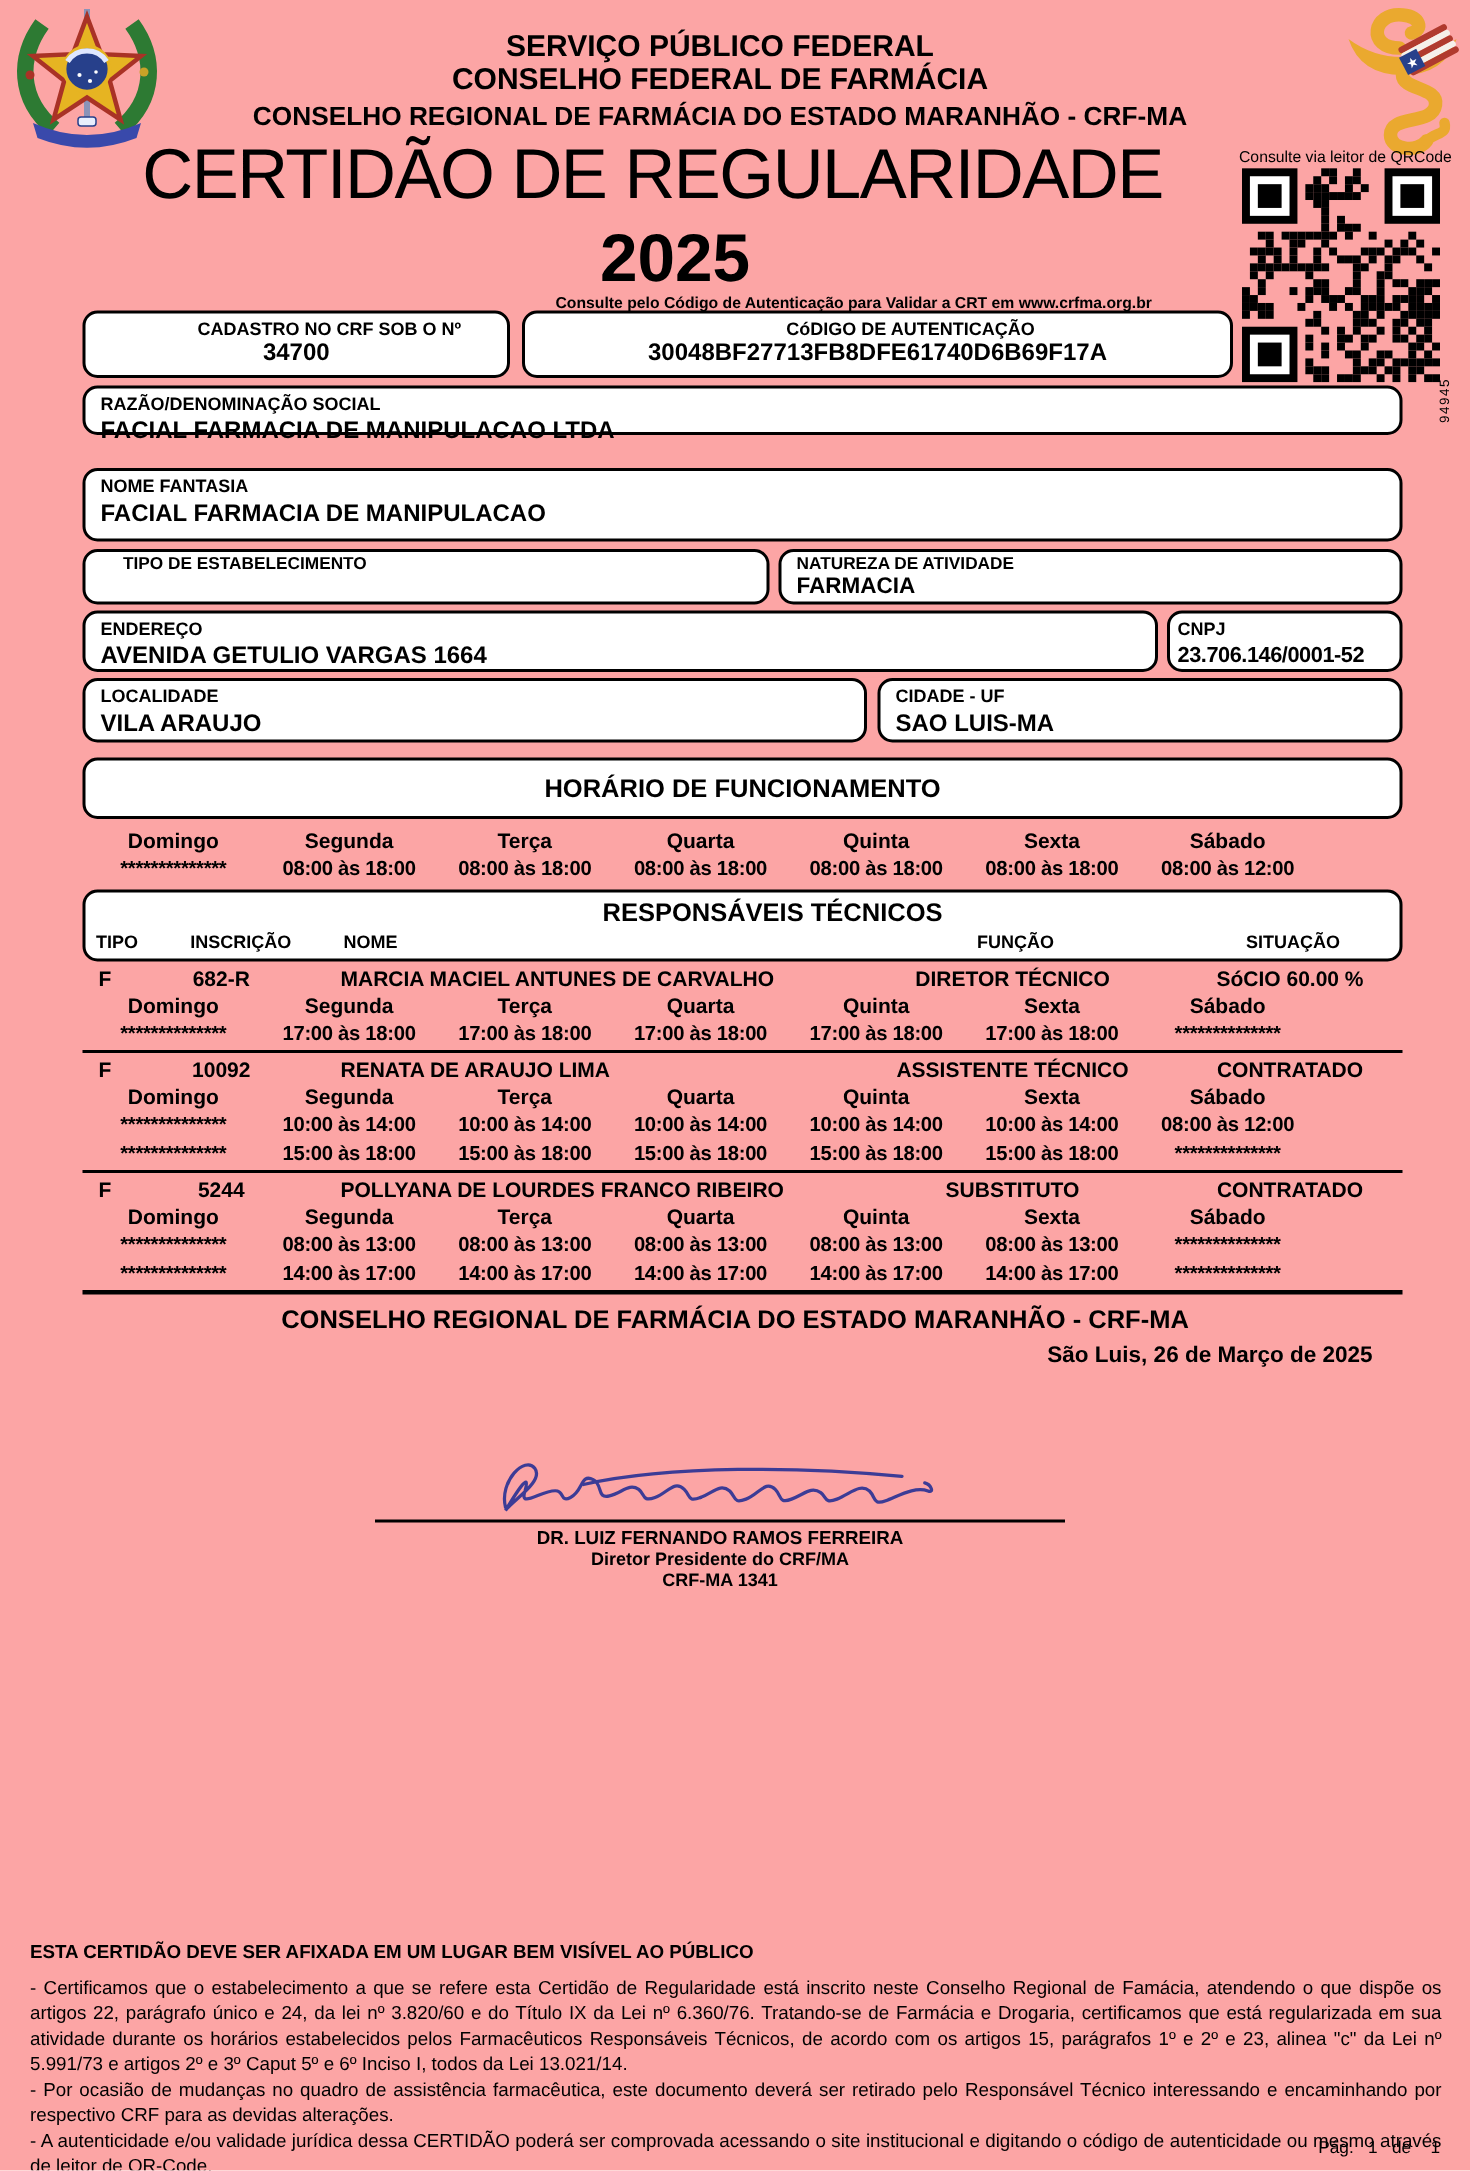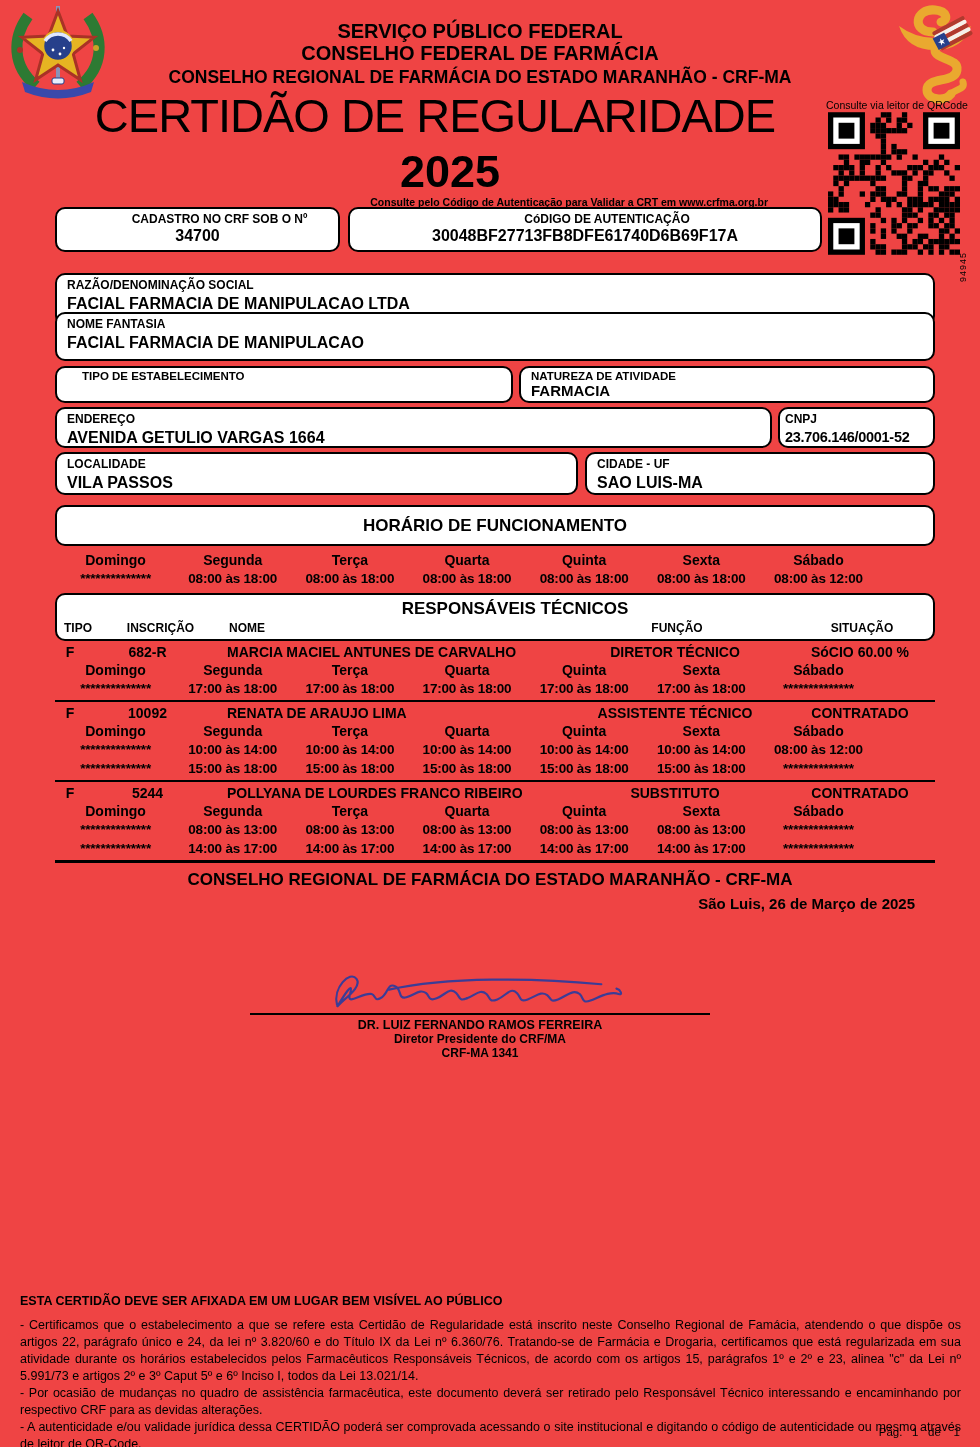--- a/index.html
+++ b/index.html
@@ -1,19 +1,19 @@
 <!DOCTYPE html>
 <html><head>
 <meta charset="utf-8">
 <style>
   * { margin:0; padding:0; box-sizing:border-box; }
   html,body { background:#ffffff; }
   .page {
     position:relative; width:980px; height:1447px; margin:0 auto;
-    background:#ef4444; color:#000;
+    background:#fca5a5; color:#000;
     font-family:"Liberation Sans","DejaVu Sans",sans-serif;
     overflow:hidden;
   }
   .abs { position:absolute; }
 
   
   .hdr-lines { position:absolute; left:130px; top:20px; width:700px; text-align:center; font-weight:bold; line-height:1.12; }
   .hdr-l1, .hdr-l2 { font-size:20px; }
   .hdr-l3 { font-size:17.5px; margin-top:3px; }
   .doc-title { position:absolute; left:20px; top:88px; width:830px; text-align:center; font-size:47px; font-weight:normal; letter-spacing:-1px; }
@@ -368,21 +368,21 @@
 
   <div class="fbox center" style="left:55px;top:207px;width:285px;height:45px">
     <span class="flabel">CADASTRO NO CRF SOB O Nº</span>
     <span class="fvalue">34700</span>
   </div>
   <div class="fbox center" style="left:348px;top:207px;width:474px;height:45px">
     <span class="flabel">CóDIGO DE AUTENTICAÇÃO</span>
     <span class="fvalue">30048BF27713FB8DFE61740D6B69F17A</span>
   </div>
 
-  <div class="fbox left" style="left:55px;top:273px;width:880px;height:53px">
+  <div class="fbox left" style="left:55px;top:257px;width:880px;height:33px">
     <span class="flabel">RAZÃO/DENOMINAÇÃO SOCIAL</span>
     <span class="fvalue">FACIAL FARMACIA DE MANIPULACAO LTDA</span>
   </div>
 
   <div class="fbox left" style="left:55px;top:312px;width:880px;height:49px">
     <span class="flabel">NOME FANTASIA</span>
     <span class="fvalue">FACIAL FARMACIA DE MANIPULACAO</span>
   </div>
 
   <div class="fbox left" style="left:55px;top:366px;width:458px;height:37px;padding-left:25px">
@@ -397,21 +397,21 @@
     <span class="flabel">ENDEREÇO</span>
     <span class="fvalue">AVENIDA GETULIO VARGAS 1664</span>
   </div>
   <div class="fbox left" style="left:778px;top:407px;width:157px;height:41px;padding-left:5px">
     <span class="flabel">CNPJ</span>
     <span class="fvalue" style="font-size:14.5px;letter-spacing:-0.3px">23.706.146/0001-52</span>
   </div>
 
   <div class="fbox left" style="left:55px;top:452px;width:523px;height:43px">
     <span class="flabel">LOCALIDADE</span>
-    <span class="fvalue">VILA PASSOS</span>
+    <span class="fvalue">VILA ARAUJO</span>
   </div>
   <div class="fbox left" style="left:585px;top:452px;width:350px;height:43px">
     <span class="flabel">CIDADE - UF</span>
     <span class="fvalue">SAO LUIS-MA</span>
   </div>
 
   <div class="fbox" style="left:55px;top:505px;width:880px;height:41px;display:flex;align-items:center;justify-content:center">
     <span style="font-size:17px;font-weight:bold">HORÁRIO DE FUNCIONAMENTO</span>
   </div>
   <div id="horario-grid" class="sched-grid">

